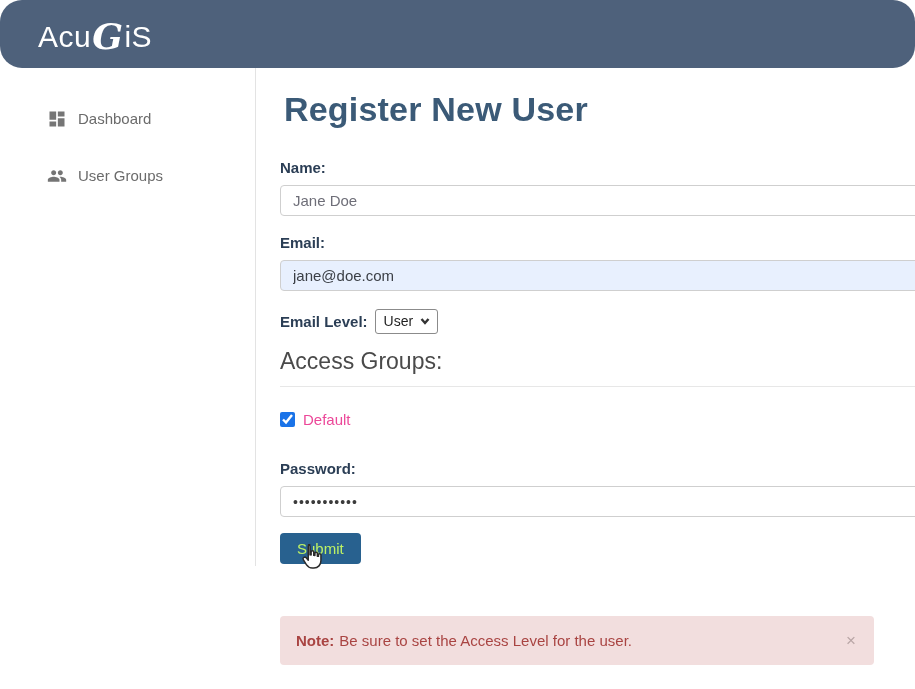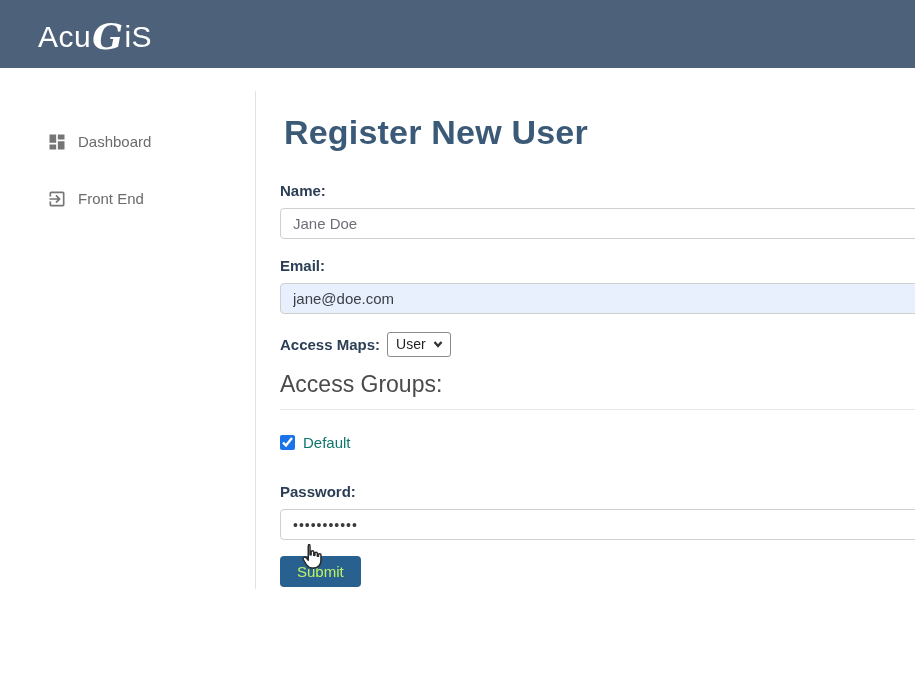--- a/index.html
+++ b/index.html
@@ -4,29 +4,29 @@
 <style>
   * { box-sizing: border-box; }
   html, body { margin:0; padding:0; }
   body {
     width:915px; height:689px; overflow:hidden; position:relative;
     background:#fff; font-family:"Liberation Sans", sans-serif;
   }
   
   .header {
     height:68px; background:var(--header-bg, #4e617b);
-    display:flex; align-items:center; padding-left:38px;
+    display:flex; align-items:center; padding-left:38px;border-radius:22px;
   }
   .logo { color:#fff; font-size:30px; letter-spacing:.5px; display:flex; align-items:baseline; cursor:pointer; }
   .logo .g {
     font-family:"DejaVu Serif", serif; font-style:italic; font-weight:700;
     font-size:36px; margin:0 1px; position:relative; top:2px;
   }
   
-  .layout { display:flex; height:498px;margin-top:23px; }
+  .layout { display:flex; height:498px; }
   .sidebar {
     width:256px; flex-shrink:0; border-right:1px solid #e3e3e3;
     padding-top:38px;
   }
   .side-item {
     display:flex; align-items:center; gap:11px; padding-left:47px;
     height:25px; margin-bottom:32px; color:#6b6b6b; font-size:15px; cursor:pointer;
   }
   .side-item svg { width:20px; height:20px; fill:#757575; flex-shrink:0; }
   .main { flex:1; padding:22px 0 0 24px; position:relative; }
@@ -48,21 +48,21 @@
     border-radius:3px; padding:3px 7px 4px 8px; font-size:14px; color:#1f1f1f;
     background:#fff; cursor:pointer;
   }
   .select-box svg { width:10px; height:10px; stroke:#333; stroke-width:2.4; fill:none; }
   h2.groups {
     font-size:23px; font-weight:400; color:#4a4a4a; margin:6px 0 0;
     padding-bottom:11px; border-bottom:1px solid #e7e7e7; width:700px;
   }
   .check-row { display:flex; align-items:center; gap:8px; margin-top:24px; }
   .check-row input[type=checkbox] { width:15px; height:15px; accent-color:var(--checkbox, #1a73e8); margin:0; cursor:pointer; }
-  .check-row label { color:#0f766e; font-size:15px; cursor:pointer; }
+  .check-row label { color:#ec4899; font-size:15px; cursor:pointer; }
   .pw-label { margin-top:32px; }
   input.text.password { color:#3b3b3b; letter-spacing:1px; font-size:14px; margin-bottom:16px; }
   .submit {
     background:var(--submit-bg, #28618f); color:#bef264; border:none; border-radius:4px;
     font-size:15px; font-family:inherit; padding:7px 17px; height:31px; cursor:pointer;
   }
   
   .alert {
     width:594px; margin-top:52px; background:var(--alert-bg, #f2dede);
     color:var(--alert-text, #a94442); border-radius:4px; padding:16px;
@@ -91,61 +91,66 @@
   <div class="sidebar">
 
     <div class="side-item">
       <svg viewBox="0 0 24 24">
           <path d="M3 13h8V3H3v10zm0 8h8v-6H3v6zm10 0h8V11h-8v10zm0-18v6h8V3h-8z"></path>
         </svg>
       <span>Dashboard</span>
     </div>
 
 
+    <div class="side-item">
+      <svg viewBox="0 0 24 24">
+          <path d="M16 11c1.66 0 2.99-1.34 2.99-3S17.66 5 16 5c-1.66 0-3 1.34-3 3s1.34 3 3 3zm-8 0c1.66 0 2.99-1.34 2.99-3S9.66 5 8 5C6.34 5 5 6.34 5 8s1.34 3 3 3zm0 2c-2.33 0-7 1.17-7 3.5V19h14v-2.5c0-2.33-4.67-3.5-7-3.5zm8 0c-.29 0-.62.02-.97.05 1.16.84 1.97 1.97 1.97 3.45V19h6v-2.5c0-2.33-4.67-3.5-7-3.5z"></path>
+        </svg>
+      <span>User Groups</span>
+    </div>
 
 
 
-    <div class="side-item">
-      <svg viewBox="0 0 24 24">
-          <path d="M10.09 15.59L11.5 17l5-5-5-5-1.41 1.41L12.67 11H3v2h9.67l-2.58 2.59zM19 3H5c-1.11 0-2 .9-2 2v4h2V5h14v14H5v-4H3v4c0 1.1.89 2 2 2h14c1.1 0 2-.9 2-2V5c0-1.1-.9-2-2-2z"></path>
-        </svg>
-      <span>Front End</span>
-    </div>
 
   </div>
 
   <div class="main">
     <h1 class="title">Register New User</h1>
 
     <div class="field-label">Name:</div>
     <input class="text" type="text" value="Jane Doe" style="">
 
     <div class="field-label">Email:</div>
     <input class="text email" type="text" value="jane@doe.com" style="">
 
     <div class="access-row">
-      <span class="field-label" style="margin-bottom:0">Access Maps:</span>
+      <span class="field-label" style="margin-bottom:0">Email Level:</span>
       <span class="select-box">
         <span>User</span>
         <svg viewBox="0 0 10 10">
             <polyline points="1.5,3 5,7 8.5,3"></polyline>
           </svg>
       </span>
     </div>
 
     <h2 class="groups">Access Groups:</h2>
 
     <div class="check-row">
       <input type="checkbox" id="grp-default" checked="checked" style="">
       <label for="grp-default">Default</label>
     </div>
 
     <div class="field-label pw-label">Password:</div>
     <input class="text password" type="text" value="•••••••••••" style="">
 
     <button class="submit">Submit</button>
 
+    <div class="alert">
+      <span class="prefix">Note:</span>
+      <span>Be sure to set the Access Level for the user.</span>
+      <span class="close">×</span>
+    </div>
   </div>
 </div>
 
 <svg class="cursor" viewBox="0 0 24 26">
   <path d="M10 2.3c.66 0 1.2.54 1.2 1.2v7l.9.08V8.2c0-.58.47-1.05 1.05-1.05s1.05.47 1.05 1.05v2.7l.9.08V9.4c0-.55.45-1 1-1s1 .45 1 1v2.2l.85.08v-1.2c0-.52.46-.98.98-.98s1.02.46 1.02.98v4.6c0 3.4-2.3 5.9-5.6 5.9h-1.3c-2.05 0-3.6-.95-4.75-2.7l-2.45-3.9c-.38-.6-.2-1.4.4-1.8.62-.42 1.45-.3 1.95.3l1.6 1.9V3.5c0-.66.54-1.2 1.2-1.2z" fill="#ffffff" stroke="#2b2b2b" stroke-width="1.2" stroke-linejoin="round"></path>
 </svg>
 
 </body></html>

